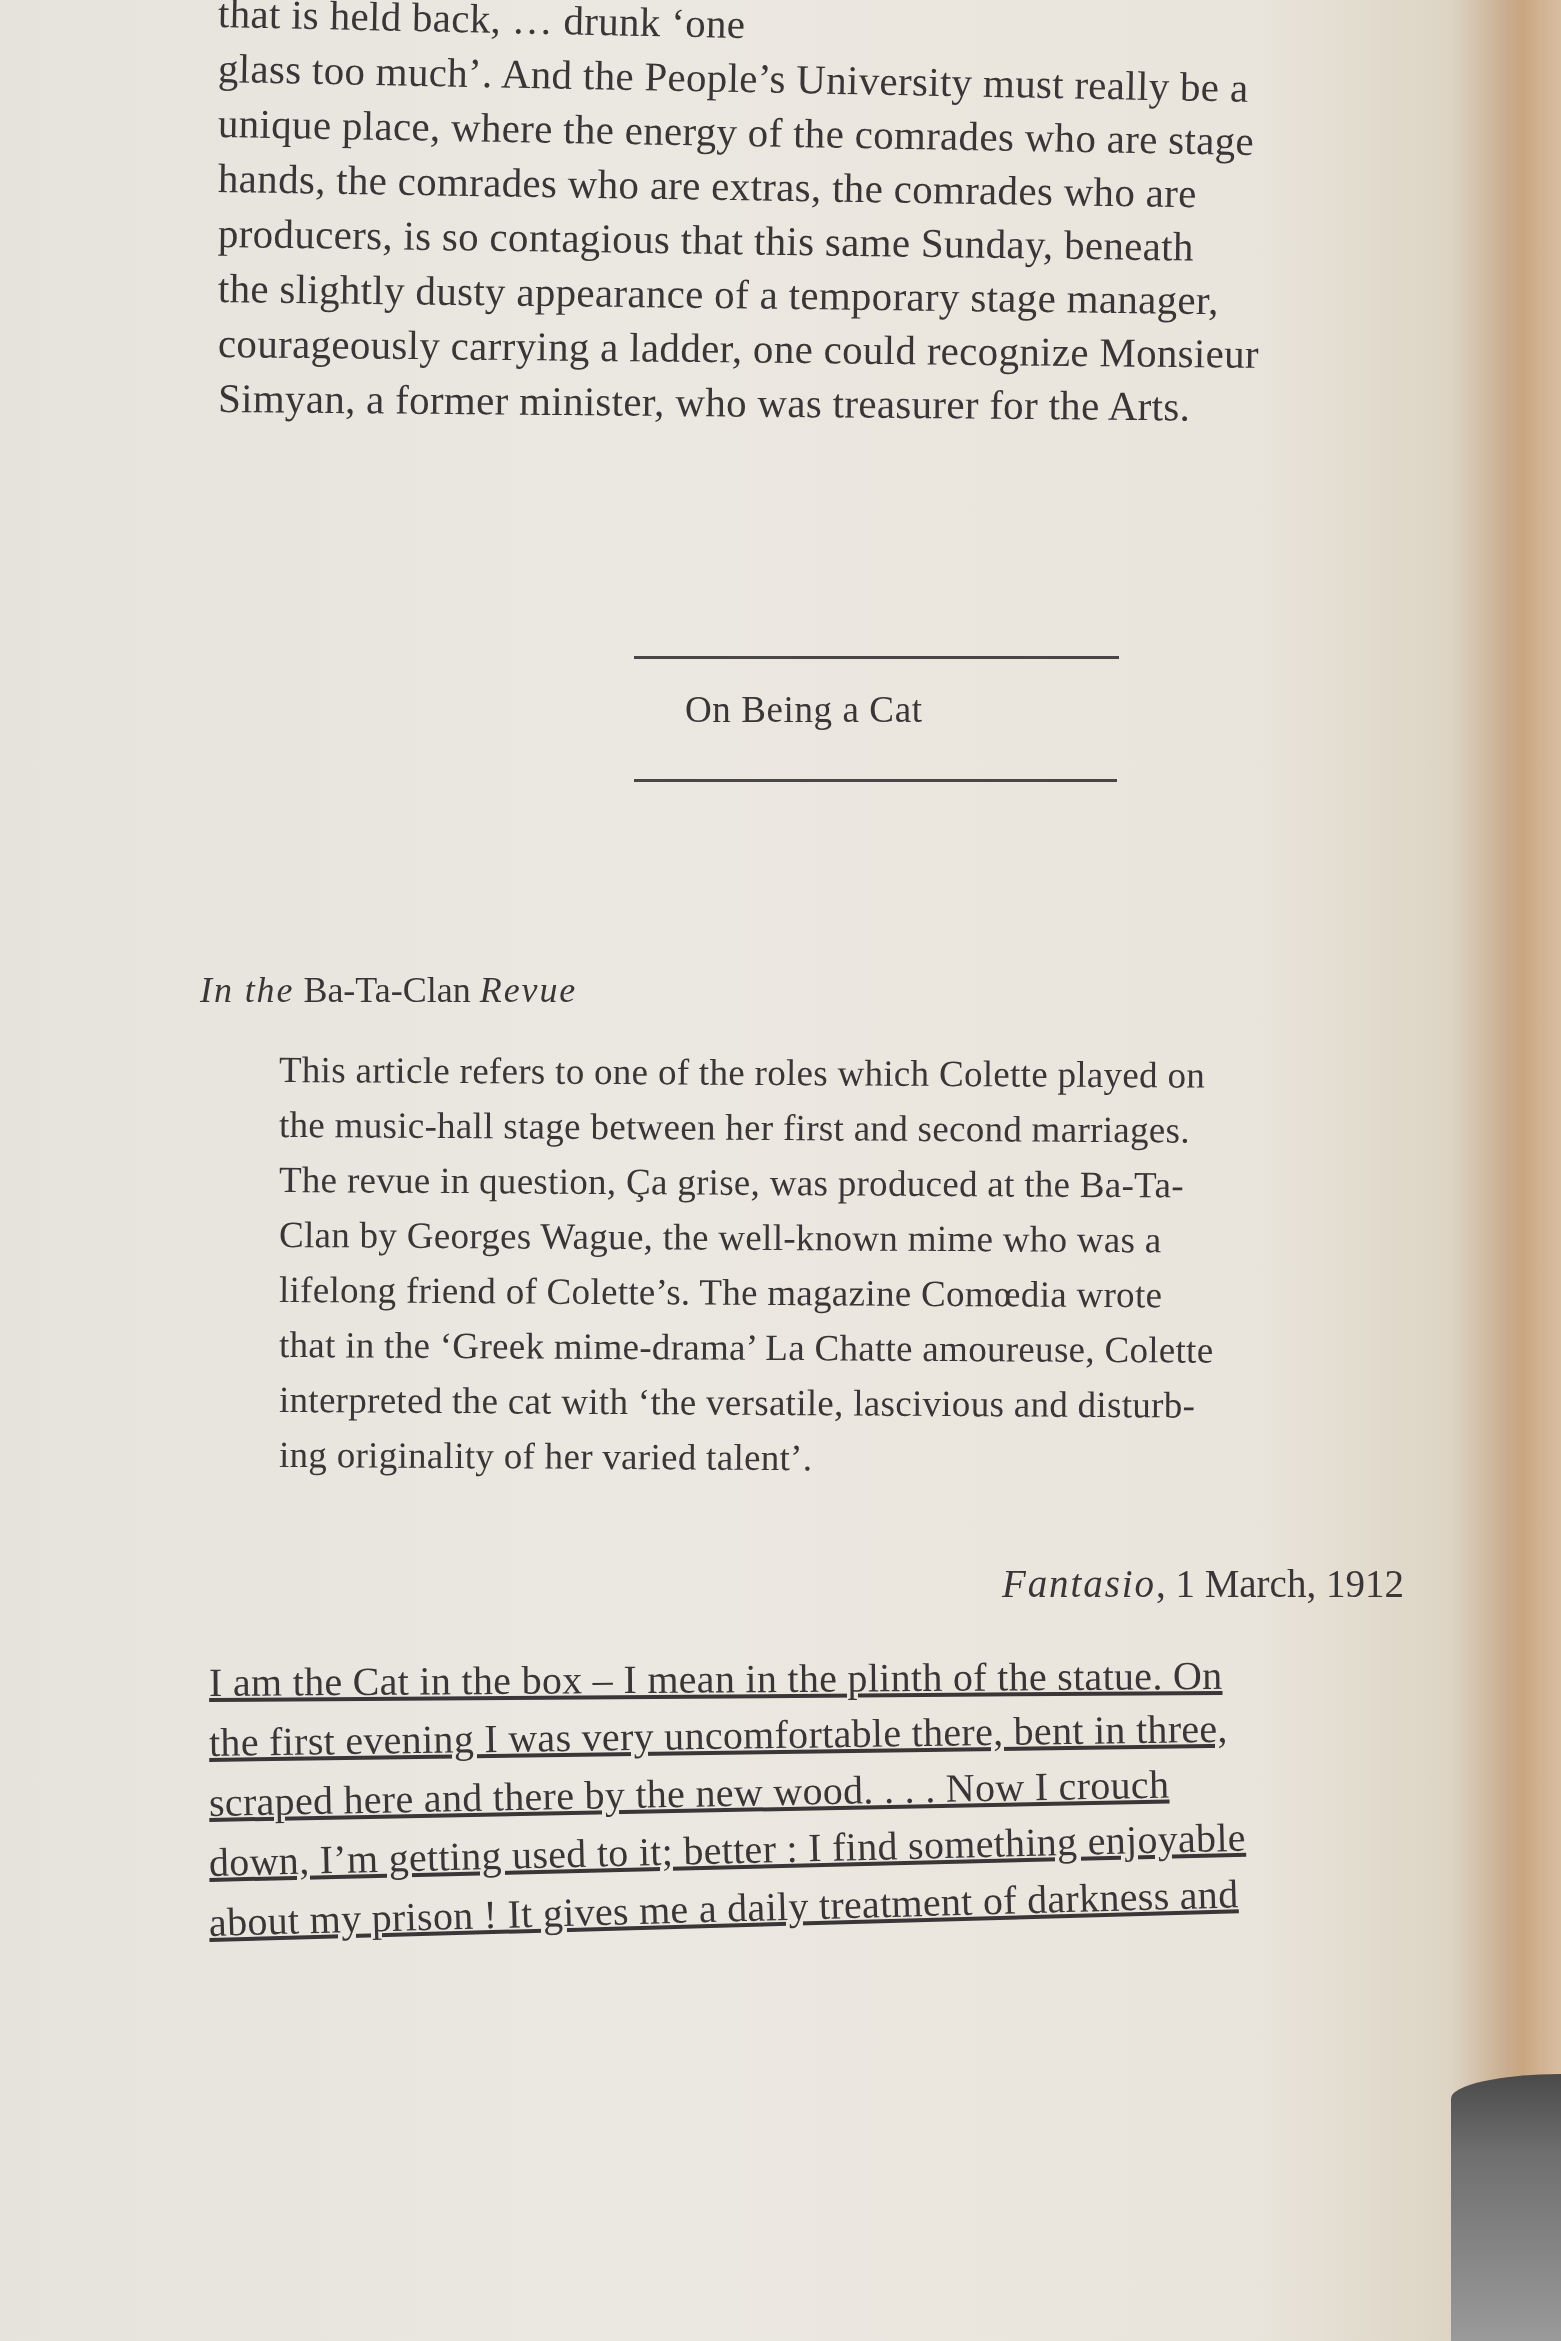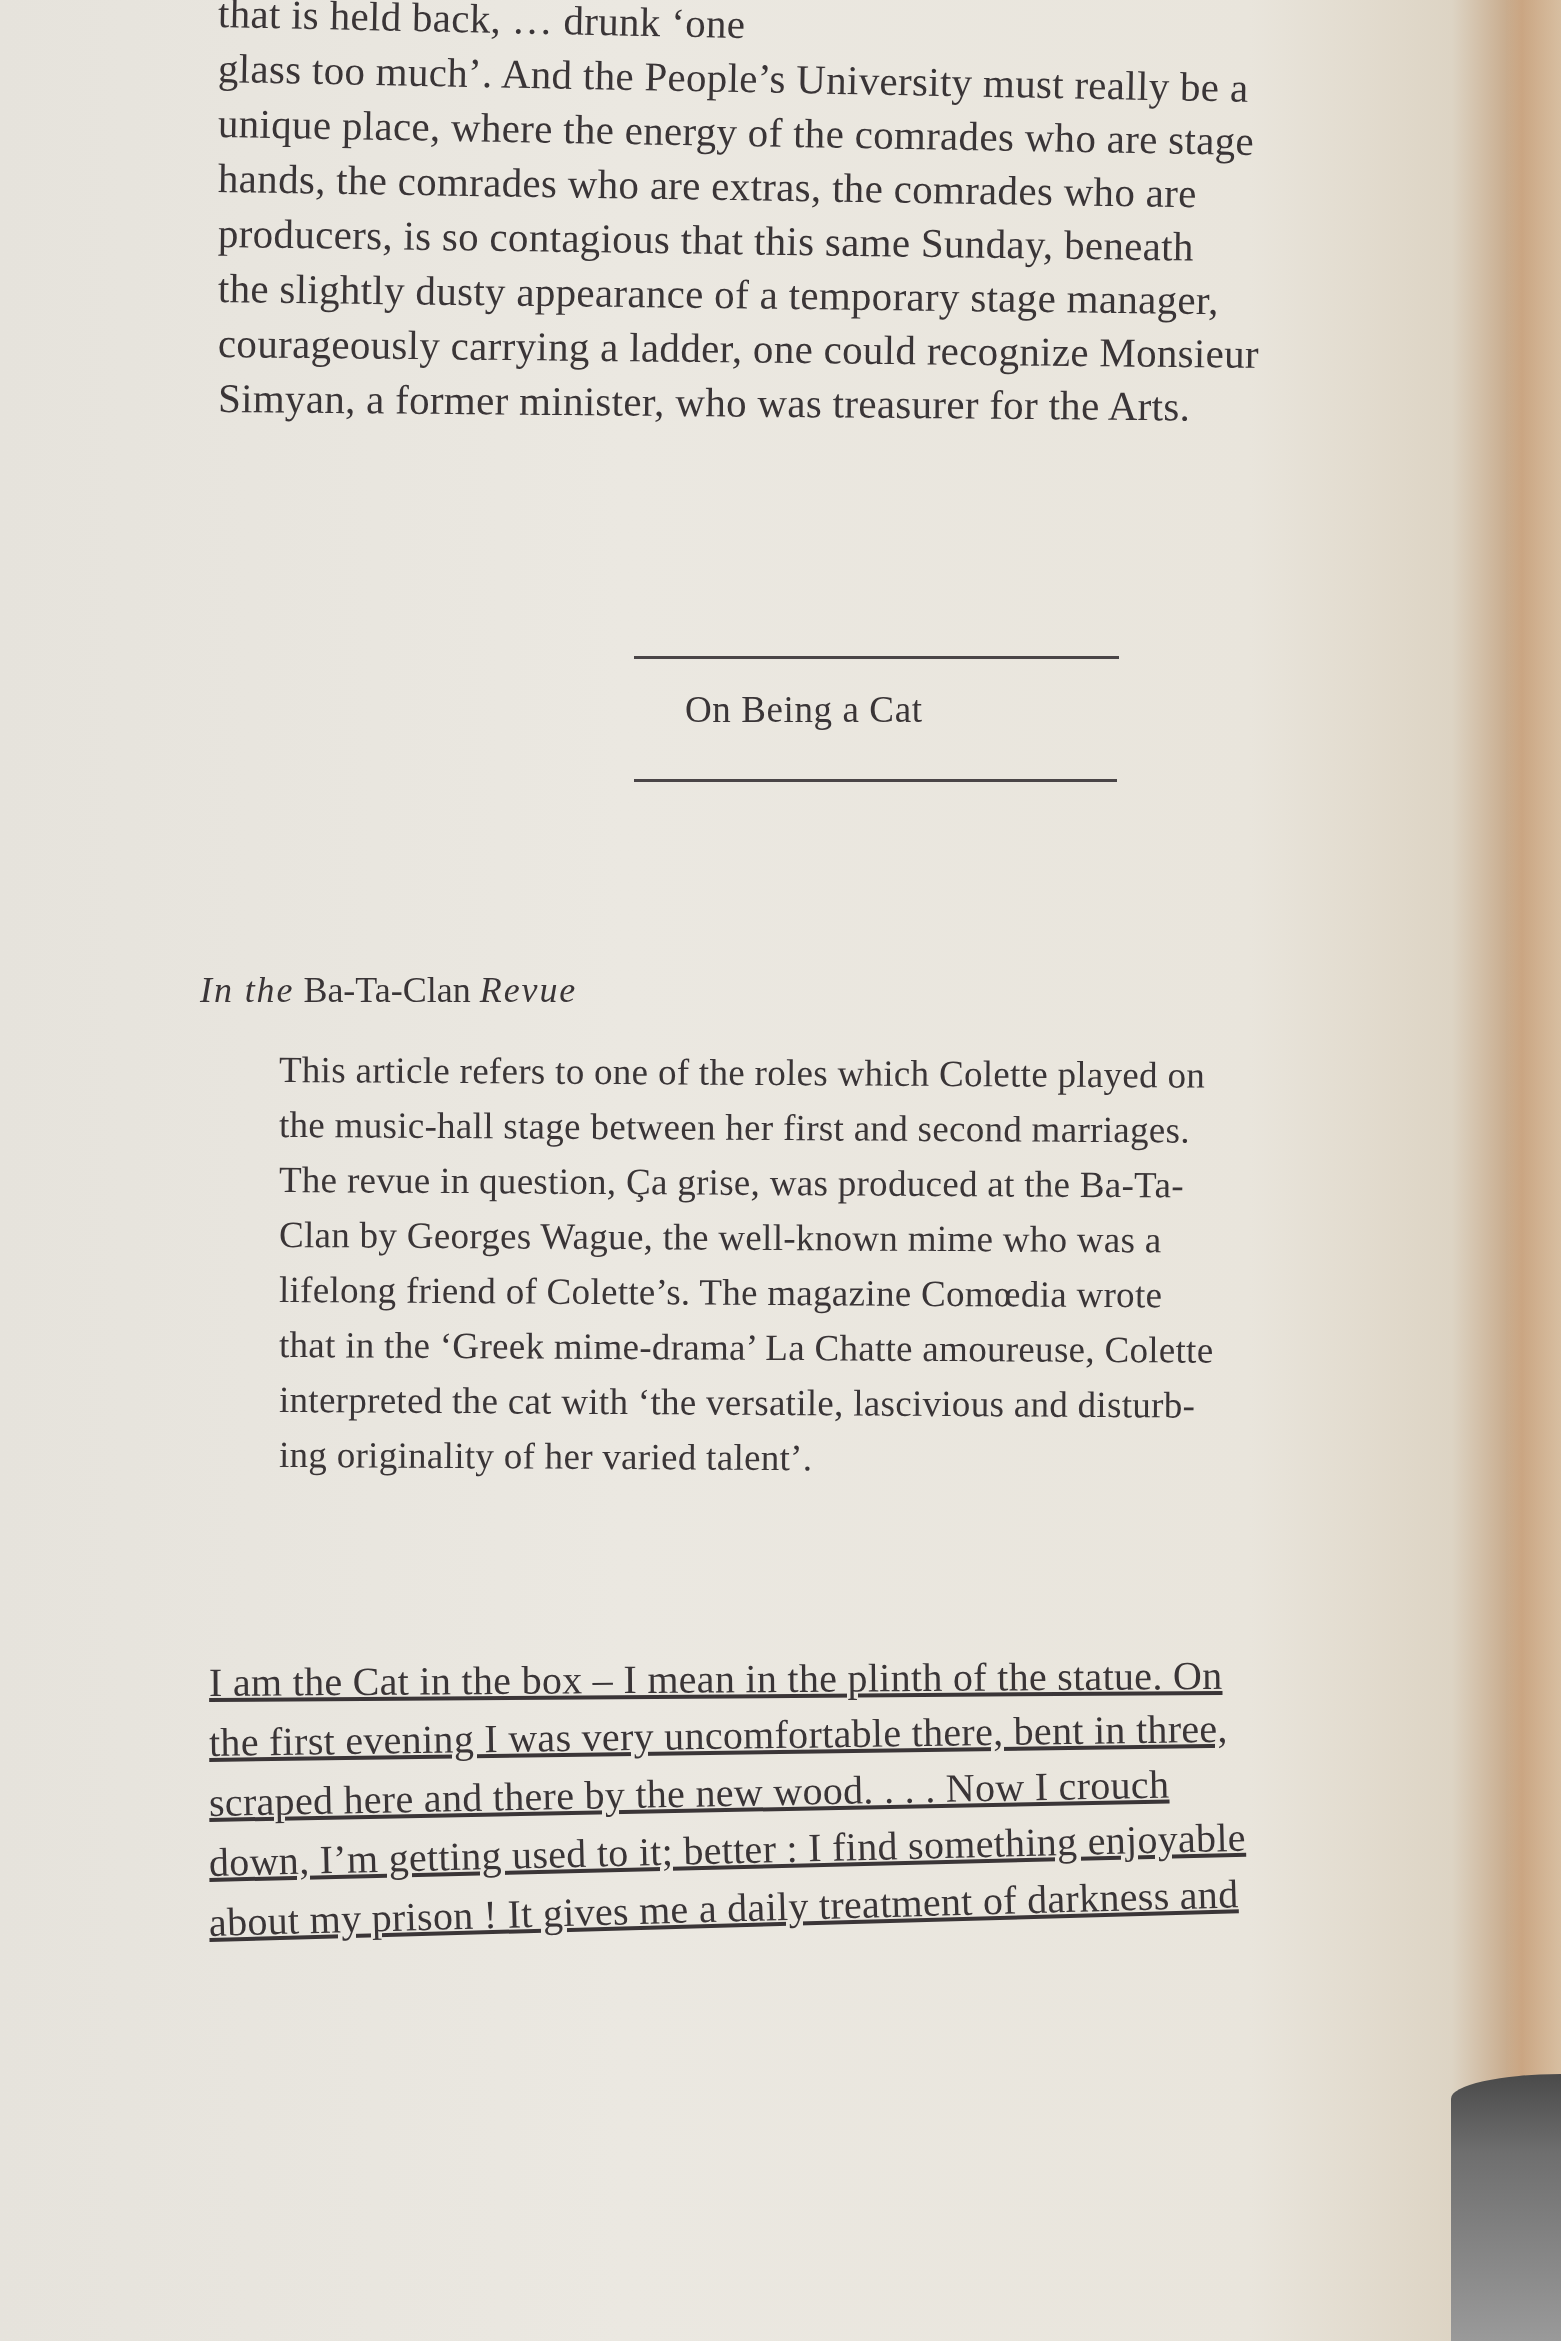--- a/index.html
+++ b/index.html
@@ -96,20 +96,23 @@
     <span class="line">This article refers to one of the roles which Colette played on</span>
     <span class="line">the music-hall stage between her first and second marriages.</span>
     <span class="line">The revue in question, Ça grise, was produced at the Ba-Ta-</span>
     <span class="line">Clan by Georges Wague, the well-known mime who was a</span>
     <span class="line">lifelong friend of Colette’s. The magazine Comœdia wrote</span>
     <span class="line">that in the ‘Greek mime-drama’ La Chatte amoureuse, Colette</span>
     <span class="line">interpreted the cat with ‘the versatile, lascivious and disturb-</span>
     <span class="line">ing originality of her varied talent’.</span>
   </div>
 
+  <div id="source">
+    <i>Fantasio</i><span>, 1 March, 1912</span>
+  </div>
 
   <div id="main-text" class="body-text">
     <span class="line">I am the Cat in the box – I mean in the plinth of the statue. On</span>
     <span class="line">the first evening I was very uncomfortable there, bent in three,</span>
     <span class="line">scraped here and there by the new wood. . . . Now I crouch</span>
     <span class="line">down, I’m getting used to it; better : I find something enjoyable</span>
     <span class="line">about my prison ! It gives me a daily treatment of darkness and</span>
   </div>
 </div>
 

